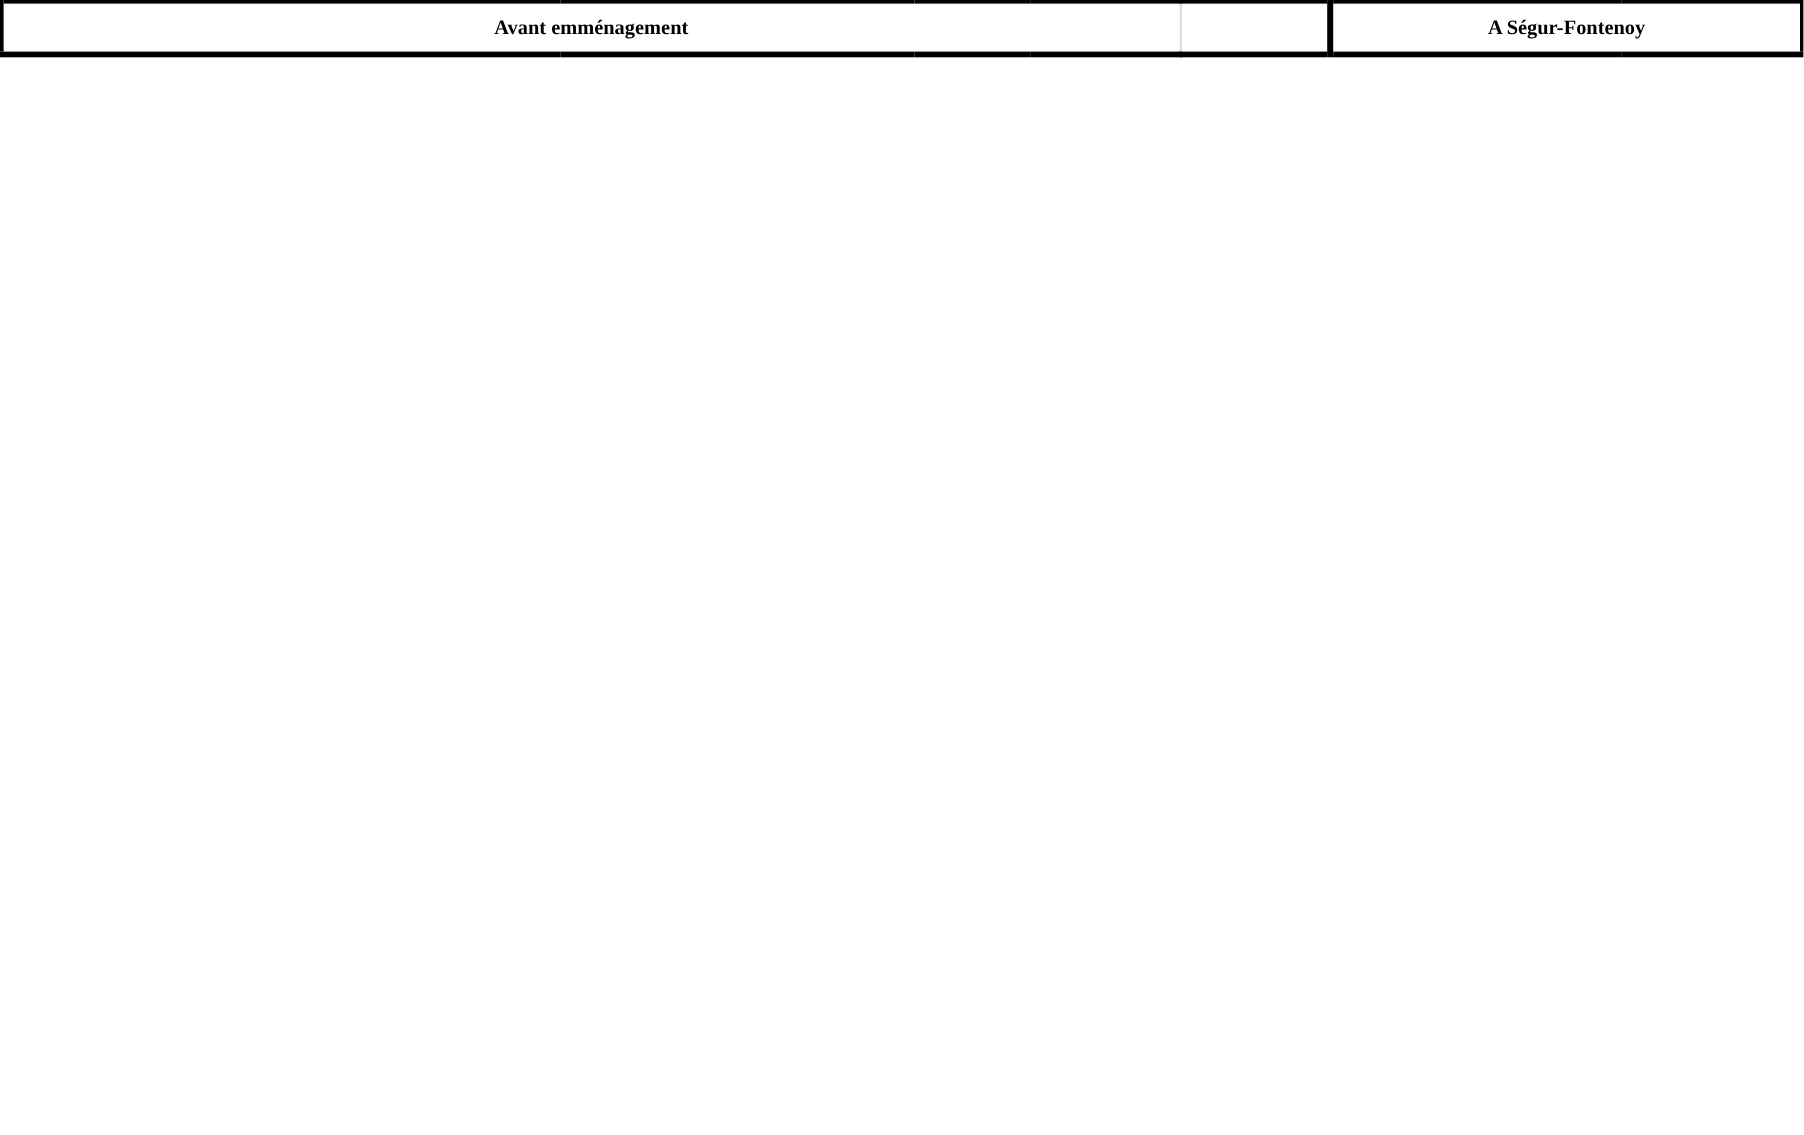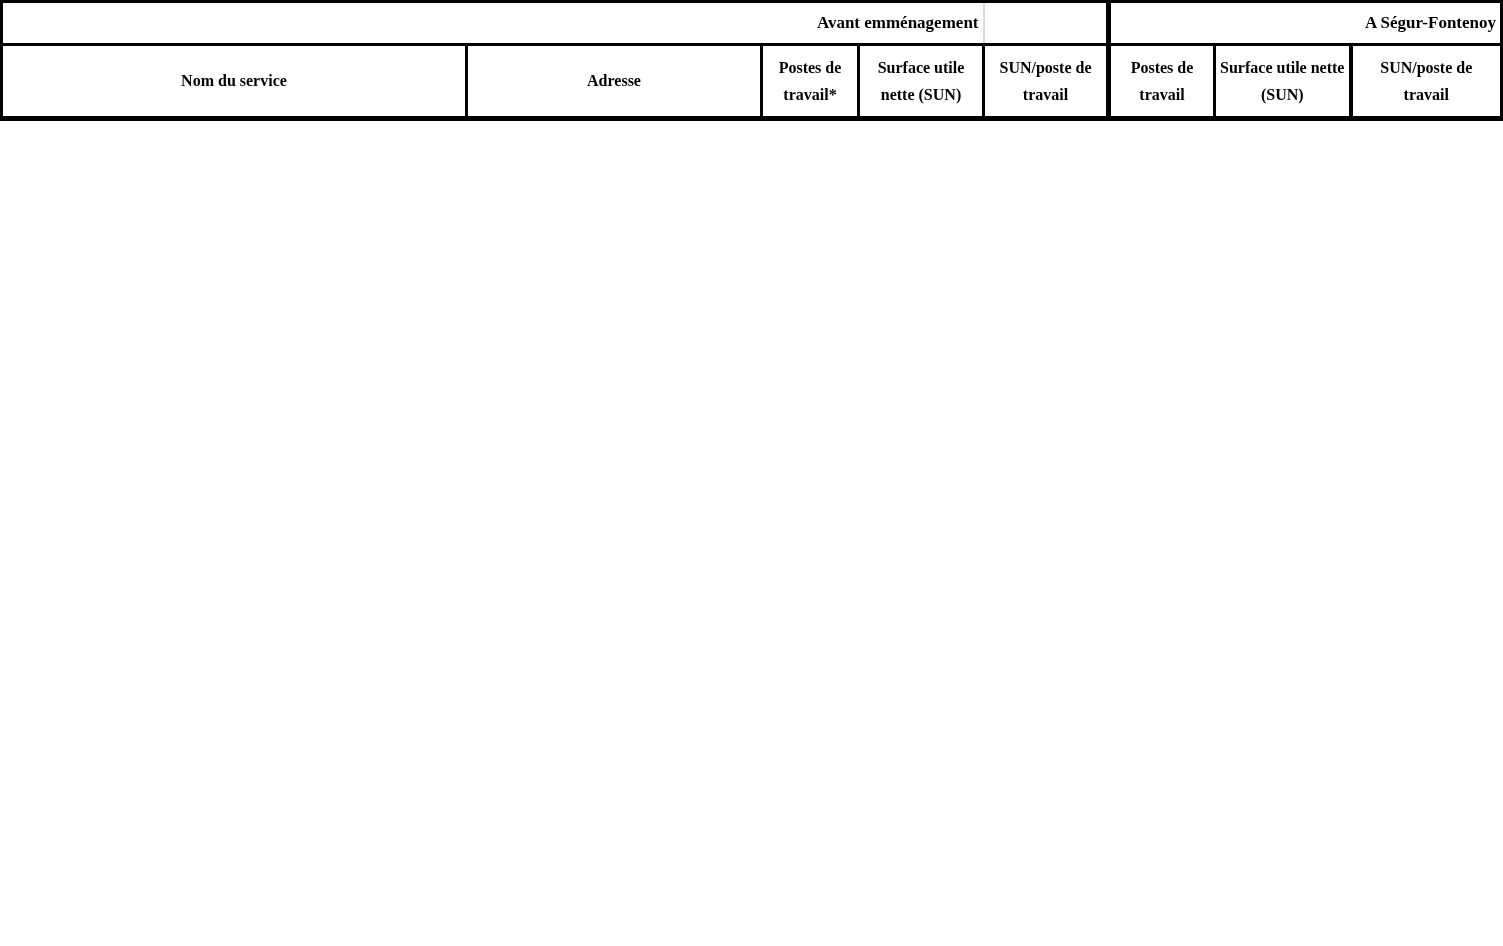--- a/index.html
+++ b/index.html
@@ -17,21 +17,21 @@
     border-left-width: 3px;
     border-right-width: 3px;
     overflow: hidden;
     padding: 1px 4px;
   }
   
   tr.sections th {
     height: 38px;
     font-size: 17px;
     font-weight: bold;
-    text-align: right;
+    text-align: center;
     vertical-align: middle;
     border-bottom-width: 3px;
   }
   th.ghost { border-left: 2px solid #ddd; }
   tr.sections th.avant-span { border-right: 2px solid #ddd; }
   
   tr.colheads th {
     height: 68px;
     font-size: 16px;
     font-weight: bold;
@@ -56,25 +56,15 @@
     <col style="width:106px">
     <col style="width:136px">
     <col style="width:151px">
   </colgroup>
   <thead>
     <tr class="sections">
       <th colspan="4" class="avant-span">Avant emménagement</th>
       <th class="ghost"></th>
       <th colspan="3" class="seg-start">A Ségur-Fontenoy</th>
     </tr>
-    <tr class="colheads">
-      <th>Nom du service</th>
-      <th>Adresse</th>
-      <th>Postes de travail*</th>
-      <th>Surface utile nette (SUN)</th>
-      <th>SUN/poste de travail</th>
-      <th class="seg-start">Postes de travail</th>
-      <th>Surface utile nette (SUN)</th>
-      <th class="col8">SUN/poste de travail</th>
-    </tr>
   </thead>
   <tbody id="rows"></tbody>
 </table>
 
 </body></html>

